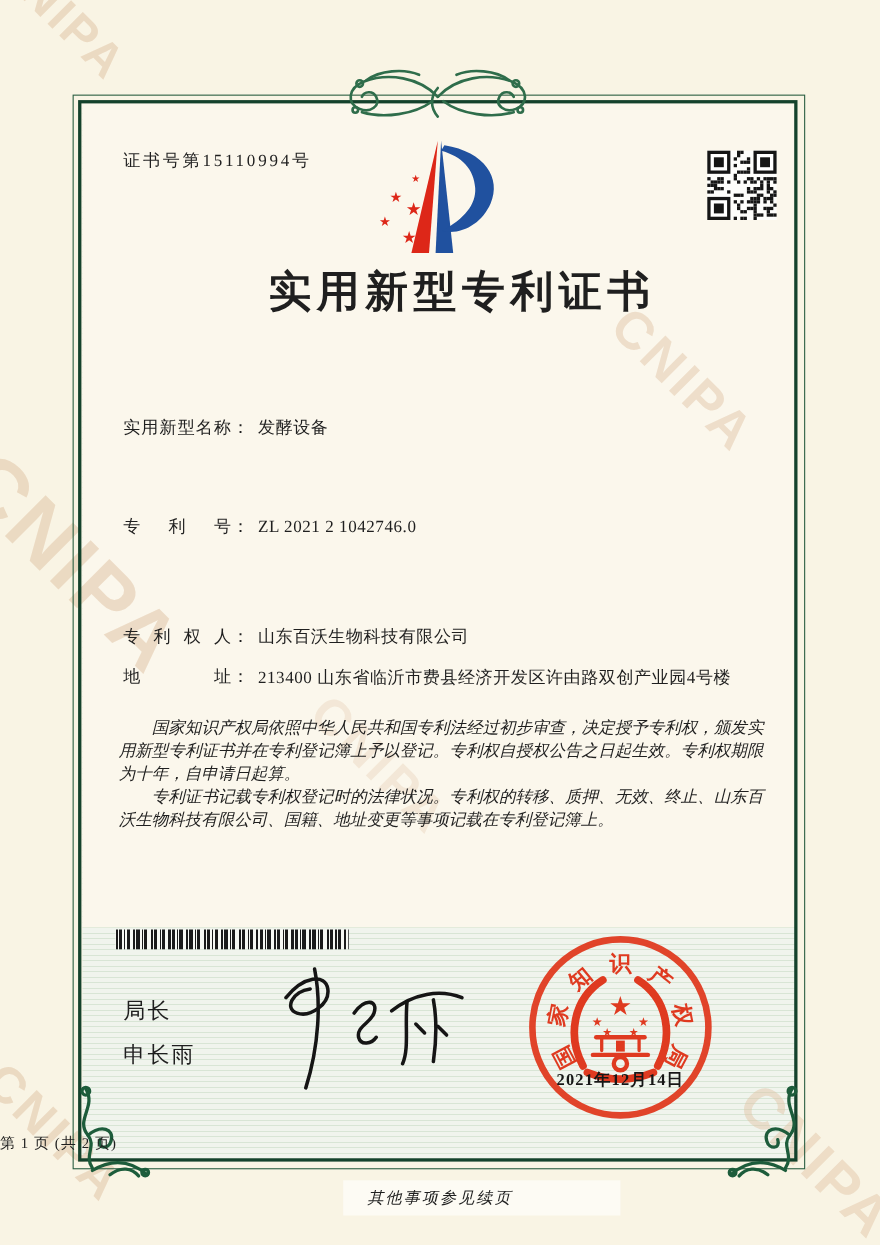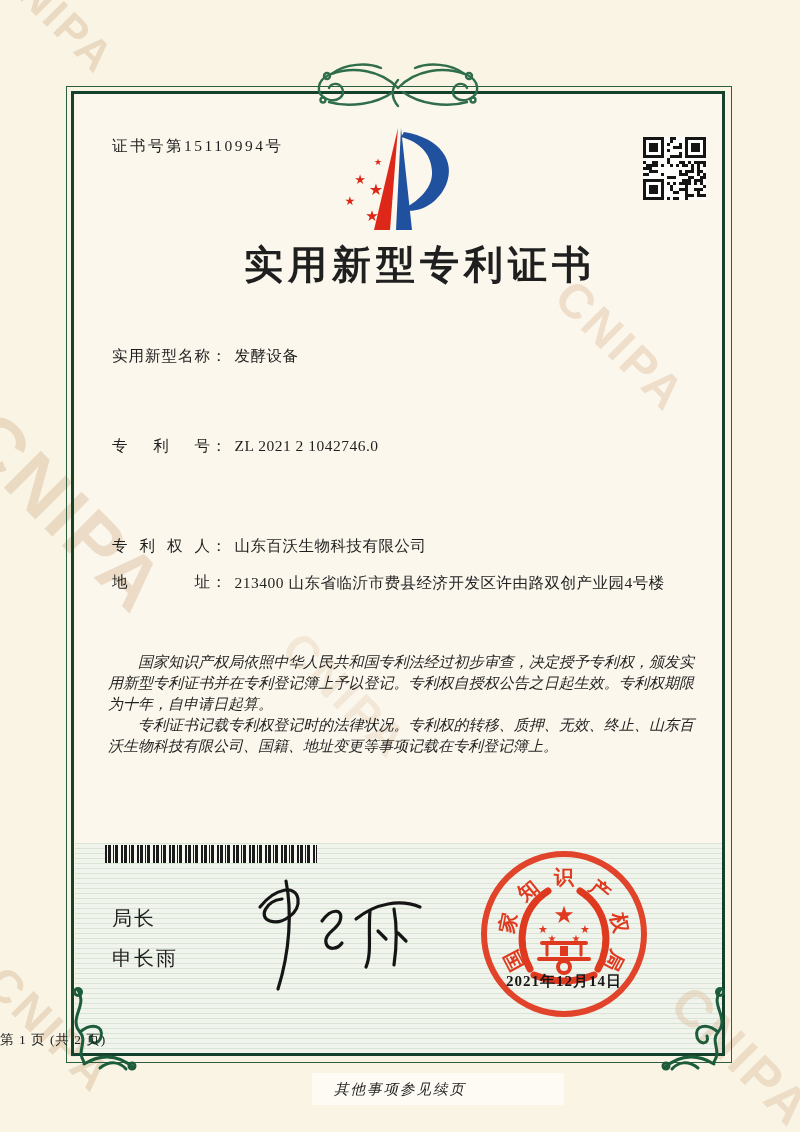--- a/index.html
+++ b/index.html
@@ -19,21 +19,21 @@
   
   .cert-no{position:absolute;left:112px;top:136px;font-size:15.5px;letter-spacing:2.5px;}
   .qr{position:absolute;left:643px;top:137px;width:63px;height:63px;background:#fdfdfb;}
   .qr i{position:absolute;width:3px;height:3px;background:#151515;}
   .qr b{position:absolute;width:15px;height:15px;border:3px solid #151515;background:#fff;}
   .qr b::after{content:"";position:absolute;left:3px;top:3px;width:9px;height:9px;background:#151515;}
   .qr b.tl{left:0;top:0}.qr b.tr{right:0;top:0}.qr b.bl{left:0;bottom:0}
   .title{position:absolute;left:0;top:238px;width:100%;text-align:center;
          font-size:39px;font-weight:bold;letter-spacing:5px;padding-left:20px;}
   
-  .row{position:absolute;left:112px;font-size:15.5px;line-height:24px;}
+  .row{position:absolute;left:112px;font-size:15.5px;line-height:24px;margin-top:34px;}
   .flabel{display:inline-block;width:98px;text-align:justify;text-align-last:justify;vertical-align:top;}
   .fcolon{display:inline-block;margin:0 8px 0 1px;vertical-align:top;}
   .fvalue{display:inline-block;vertical-align:top;letter-spacing:.5px;}
   .addr .fvalue{width:438px;line-height:25px;}
   .grant2{position:absolute;left:346px;top:0;white-space:nowrap;}
   
   .paras{position:absolute;left:108px;top:652px;width:586px;font-size:15px;line-height:21px;
          font-style:italic;text-align:justify;}
   .paras p{margin:0;text-indent:2em;}
   

